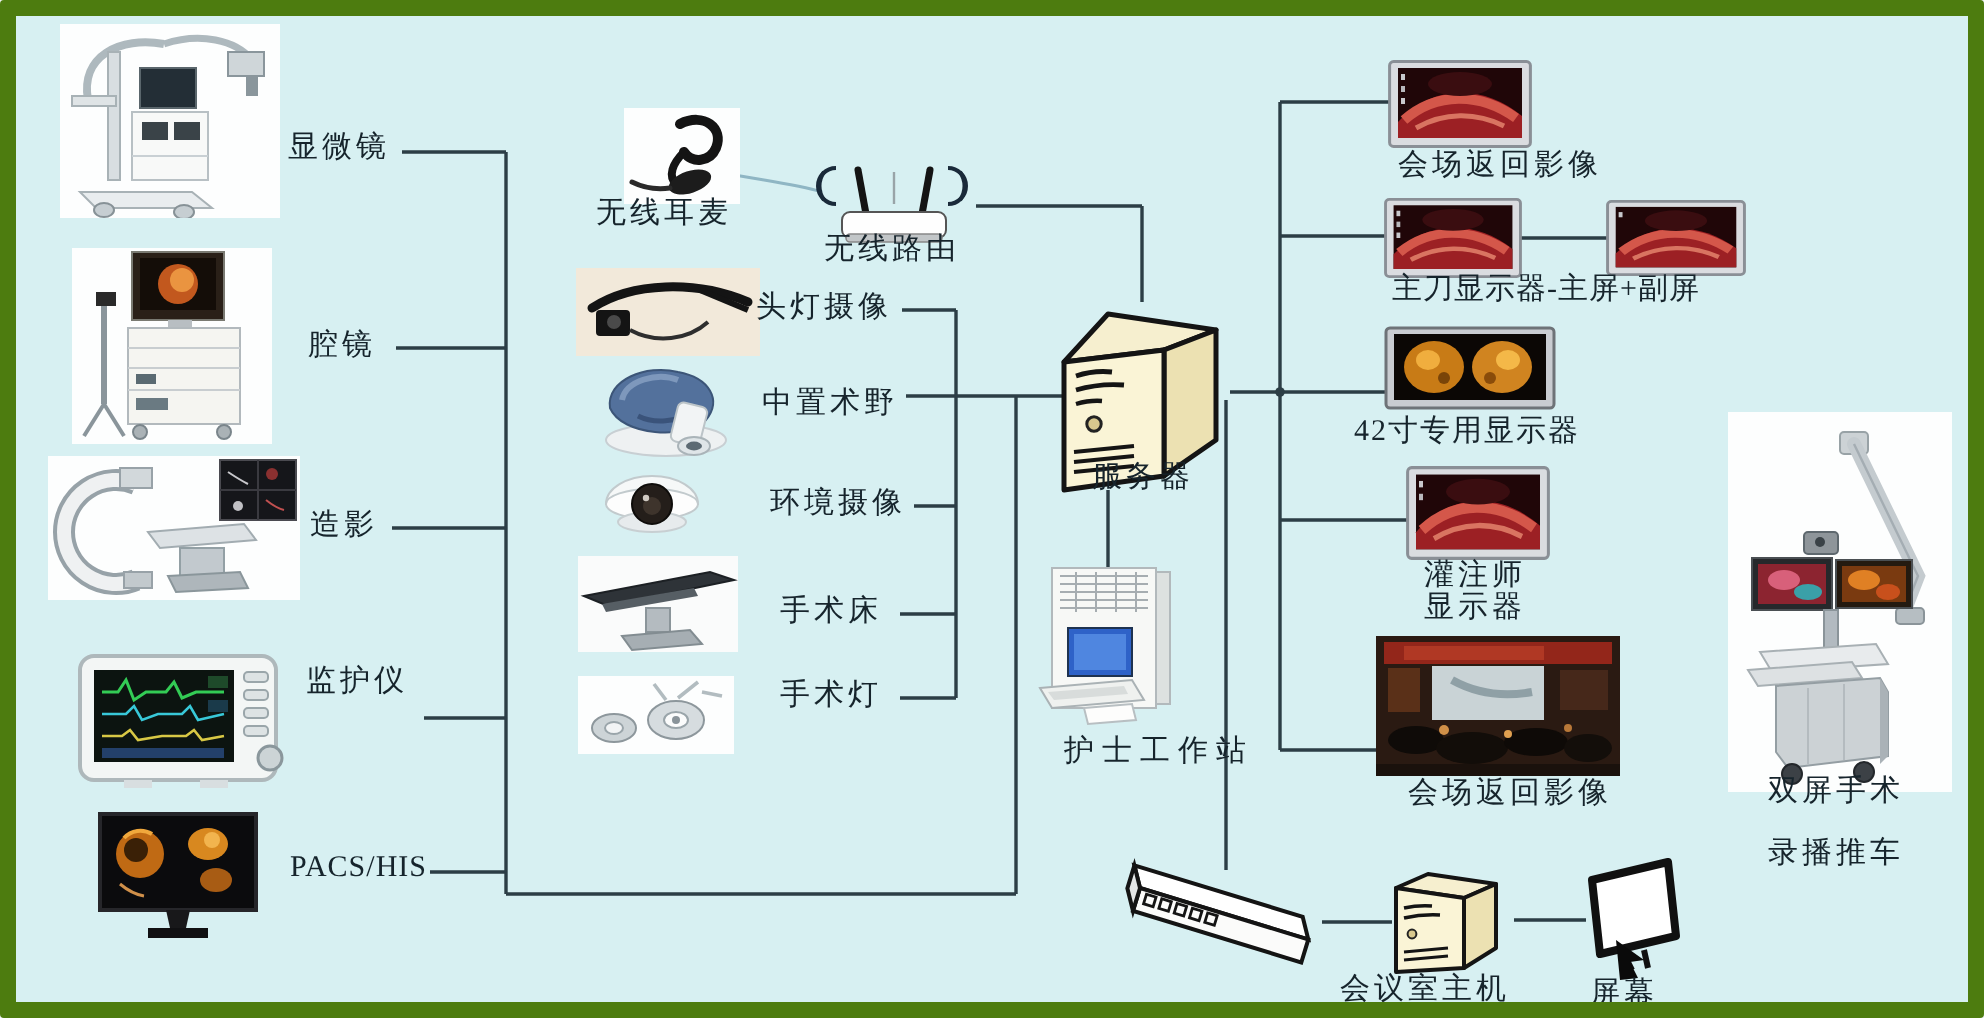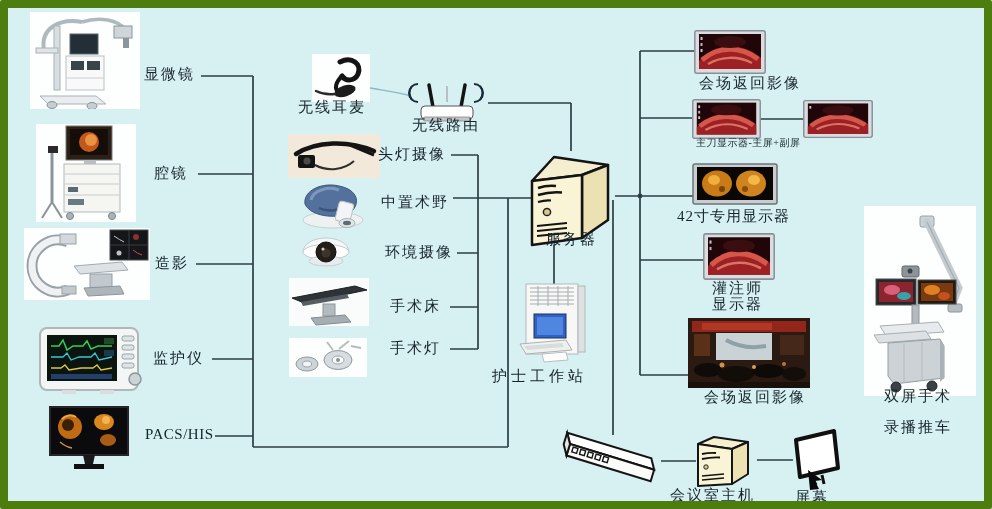--- a/index.html
+++ b/index.html
@@ -8,23 +8,23 @@
     background:#d7f0f2;border:8px solid #4d7c0f;box-sizing:border-box;
     overflow:hidden;border-radius:2px;
     font-family:"Liberation Serif","DejaVu Serif",serif;
   }
   .wires{position:absolute;left:0;top:0;z-index:1;}
   .dev{position:absolute;z-index:2;line-height:0;}
   .lbl{
     position:absolute;z-index:3;white-space:nowrap;
     font-size:15px;color:#16242c;letter-spacing:2px;line-height:1.1;
   }
-  .lbl.small{font-size:10px;letter-spacing:0.5px;}
+  .lbl.small{font-size:15px;letter-spacing:0.5px;}
   .lbl.latin{letter-spacing:0.5px;}
-  .lbl.wide{letter-spacing:4px;}
+  .lbl.wide{letter-spacing:4px;margin-left:40px;}
   .lbl.num{letter-spacing:1px;text-align:right;}
 </style>
 </head>
 <body>
 
 <div class="canvas">
 
   <svg class="wires" width="992" height="509">
     <path d="M193,68 H245 M190,166 H245 M188,256 H245 M204,351 H245 M207,428 H245
              M245,68 V439 M245,439 H500 M500,439 V190
@@ -400,21 +400,21 @@
     <svg width="56" height="64" viewBox="0 0 56 64">
       <polygon points="8,12 46,3 50,40 12,49" fill="#ffffff" stroke="#101010" stroke-width="4" stroke-linejoin="round"></polygon>
       <path d="M24,49 l4,8 M34,47 l2,9" stroke="#101010" stroke-width="3"></path>
       <path d="M22,62 L20,42 L34,52 L27,53 L31,61 Z" fill="#0a0a0a"></path>
     </svg>
   </div>
 
   <span class="lbl" style="left:136px;top:58px">显微镜</span>
   <span class="lbl" style="left:146px;top:157px">腔镜</span>
   <span class="lbl" style="left:147px;top:247px">造影</span>
-  <span class="lbl" style="left:145px;top:342px">监护仪</span>
+  <span class="lbl" style="left:145px;top:325px">监护仪</span>
   <span class="lbl latin" style="left:137px;top:418px">PACS/HIS</span>
 
   <span class="lbl" style="left:290px;top:91px">无线耳麦</span>
   <span class="lbl" style="left:404px;top:109px">无线路由</span>
   <span class="lbl" style="left:370px;top:138px">头灯摄像</span>
   <span class="lbl" style="left:373px;top:186px">中置术野</span>
   <span class="lbl" style="left:377px;top:236px">环境摄像</span>
   <span class="lbl" style="left:382px;top:290px">手术床</span>
   <span class="lbl" style="left:382px;top:332px">手术灯</span>
 

